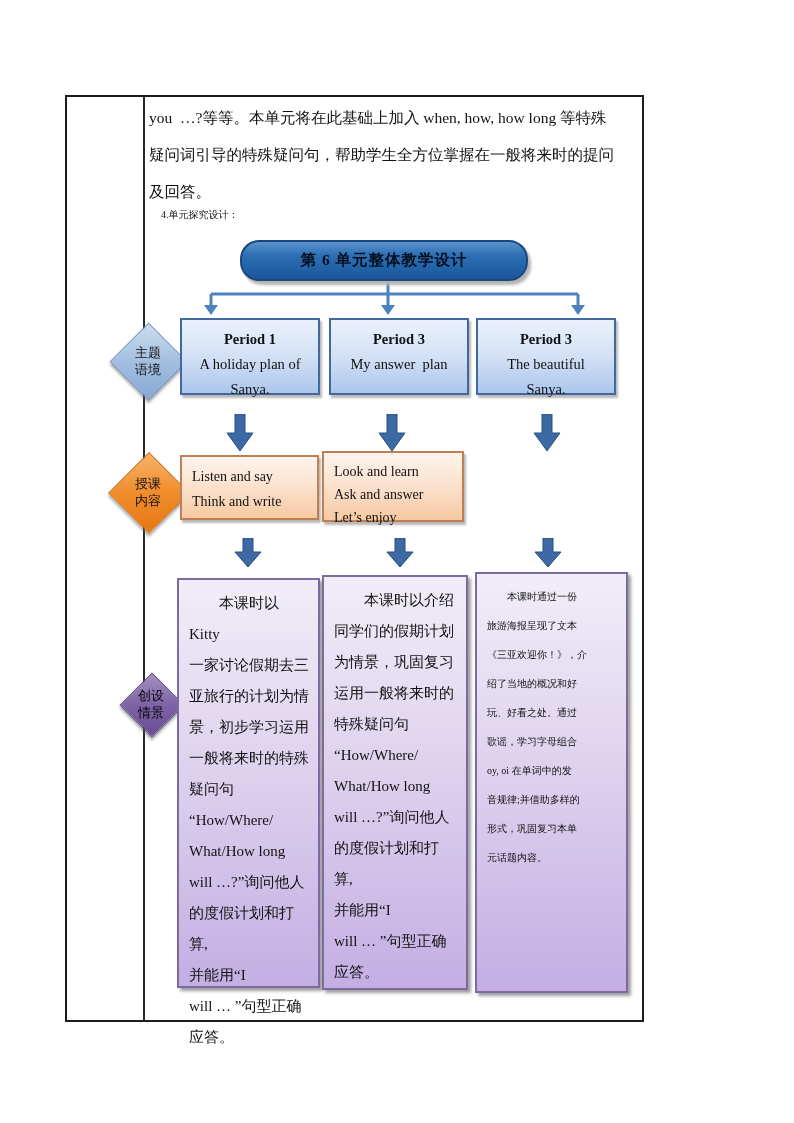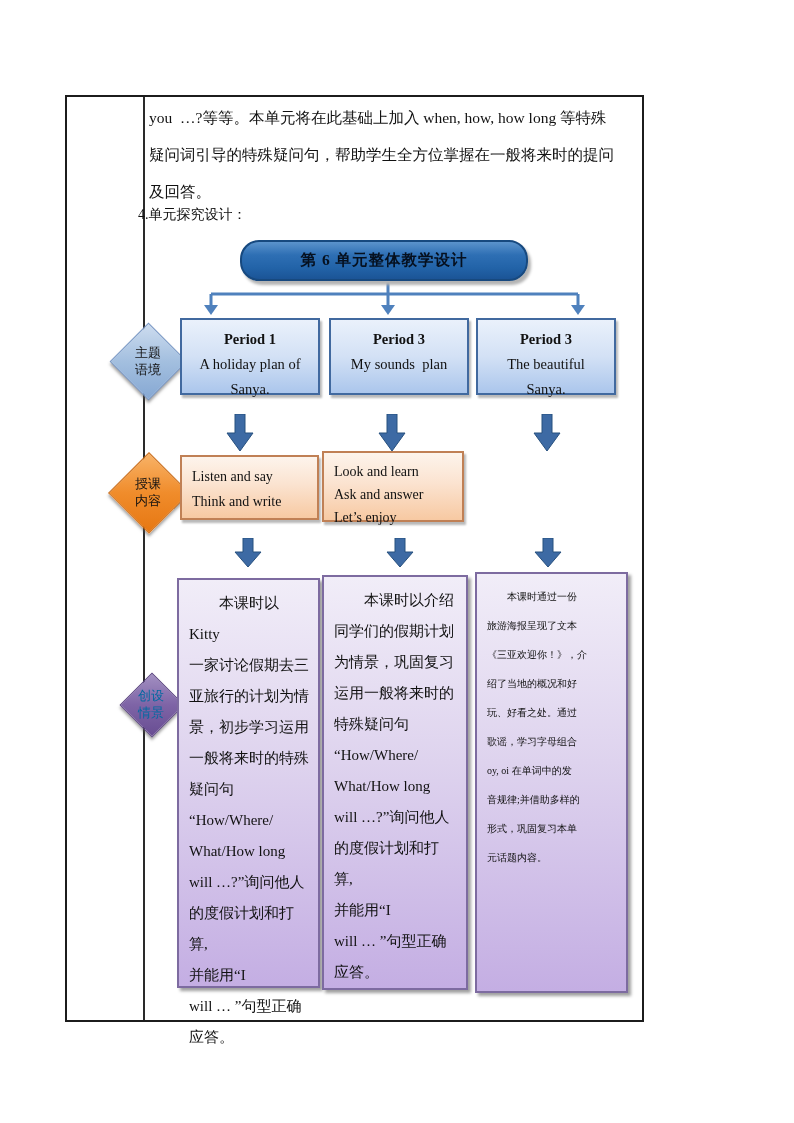--- a/index.html
+++ b/index.html
@@ -7,21 +7,21 @@
         font-family:"Liberation Serif","DejaVu Serif",serif;color:#111;}
   .abs{position:absolute;}
   .pre{white-space:pre-wrap;}
 
   
   .table-frame{left:65px;top:95px;width:575px;height:923px;border:2px solid #1c1c1c;z-index:1;}
   .table-divider{position:absolute;left:76px;top:0;bottom:0;border-left:2px solid #2a2a2a;}
 
   
   .intro{left:149px;top:99px;width:488px;font-size:15.5px;line-height:37px;z-index:2;}
-  .section-label{left:138px;top:203px;width:400px;font-size:14px;line-height:24px;z-index:2;}
+  .section-label{left:161px;top:203px;width:400px;font-size:10px;line-height:24px;z-index:2;}
 
   
   .banner{left:240px;top:240px;width:284px;height:37px;border-radius:19px;
           background:linear-gradient(180deg,#5b93cc 0%,#2e6fb4 35%,#2263a8 70%,#1b5496 100%);
           border:2px solid #17497f;box-shadow:3px 4px 3px #b4b4b4;
           display:flex;align-items:center;justify-content:center;z-index:3;}
   .banner span{font-weight:bold;font-size:15.5px;color:#05101f;letter-spacing:1px;}
 
   
   .connector{left:0;top:0;z-index:2;pointer-events:none;}
@@ -54,21 +54,21 @@
   .stage-shape{position:absolute;transform:rotate(45deg);box-shadow:2px 2px 3px rgba(90,90,90,.55);}
   .stage-label{position:absolute;left:0;top:0;right:0;bottom:0;display:flex;align-items:center;
                justify-content:center;text-align:center;font-size:13px;line-height:17px;
                white-space:pre-line;}
   .stage-blue .stage-shape{background:linear-gradient(135deg,#cddcef 0%,#a3bfdf 50%,#86a8d3 100%);
                            border:1px solid #7796c4;}
   .stage-orange .stage-shape{background:linear-gradient(135deg,#f8b368 0%,#f08c2b 50%,#e67712 100%);
                              border:1px solid #c96a15;}
   .stage-purple .stage-shape{background:linear-gradient(135deg,#a390c2 0%,#7e64a6 50%,#684d92 100%);
                              border:1px solid #594180;}
-  .stage-purple .stage-label{color:#0369a1;}
+  .stage-purple .stage-label{color:#000000;}
 </style>
 </head>
 <body>
 
 <div class="page">
 
   <div class="abs table-frame">
     <div class="table-divider"></div>
   </div>
 
@@ -104,21 +104,21 @@
 情景</div>
   </div>
 
   <div class="abs period-box" style="left:180px;top:318px;">
     <div class="period-title">Period 1</div>
     <div class="period-sub pre">A holiday plan of
 Sanya.</div>
   </div>
   <div class="abs period-box" style="left:329px;top:318px;">
     <div class="period-title">Period 3</div>
-    <div class="period-sub pre">My sounds  plan</div>
+    <div class="period-sub pre">My answer  plan</div>
   </div>
   <div class="abs period-box" style="left:476px;top:318px;">
     <div class="period-title">Period 3</div>
     <div class="period-sub pre">The beautiful
 Sanya.</div>
   </div>
 
   <svg class="abs block-arrow" style="left:226px;top:414px;" width="28" height="38">
     <path d="M9 0 H19 V19 H27 L14 37 L1 19 H9 Z" fill="#3d6aa4" stroke="#27507e" stroke-width="1"></path>
   </svg>

